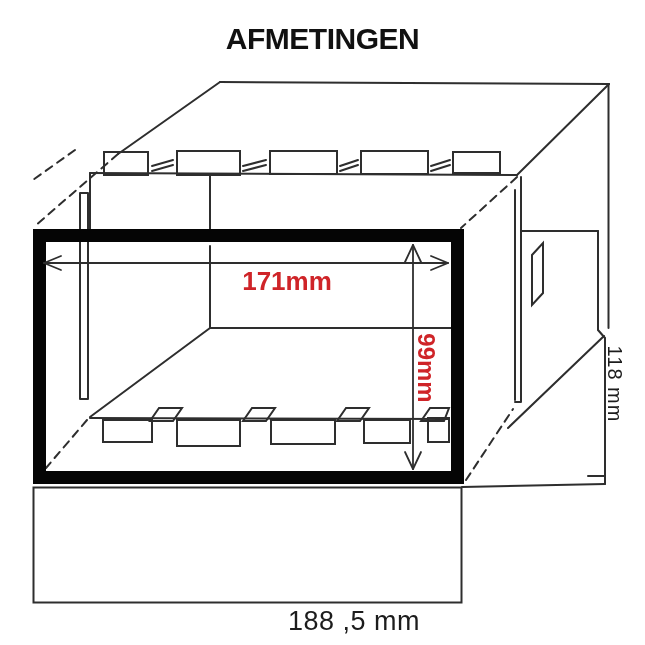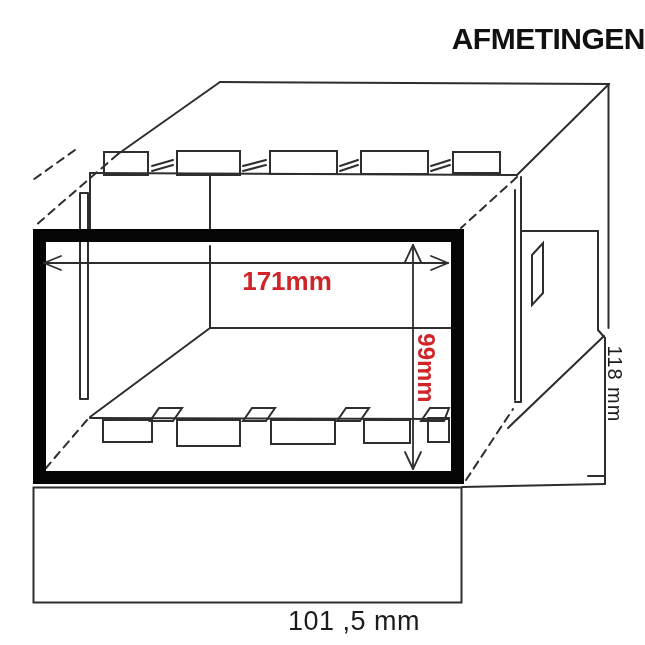--- a/index.html
+++ b/index.html
@@ -6,21 +6,21 @@
   .page{
     position:relative;
     width:645px;height:645px;
     background:#ffffff;
     overflow:hidden;
     font-family:"Liberation Sans", sans-serif;
   }
   .title{
     position:absolute;
     left:0; right:0; top:22px;
-    text-align:right;
+    text-align:center;
     font-size:30px;
     font-weight:bold;
     letter-spacing:-0.5px;
     color:#111111;
   }
   .drawing{
     position:absolute; left:0; top:0;
   }
   .dim-label{
     position:absolute;
@@ -138,15 +138,15 @@
     <g stroke-width="1.8">
       <path d="M413,245 L413,469"></path>
       <path d="M413,245 L405,262 M413,245 L421,262"></path>
       <path d="M413,469 L405,452 M413,469 L421,452"></path>
     </g>
   </svg>
 
   <div class="dim-label dim-red dim-171">171mm</div>
   <div class="dim-label dim-red dim-99">99mm</div>
   <div class="dim-label dim-black dim-118">118 mm</div>
-  <div class="dim-label dim-black dim-188">101 ,5 mm</div>
+  <div class="dim-label dim-black dim-188">188 ,5 mm</div>
 
 </div>
 
 </body></html>

